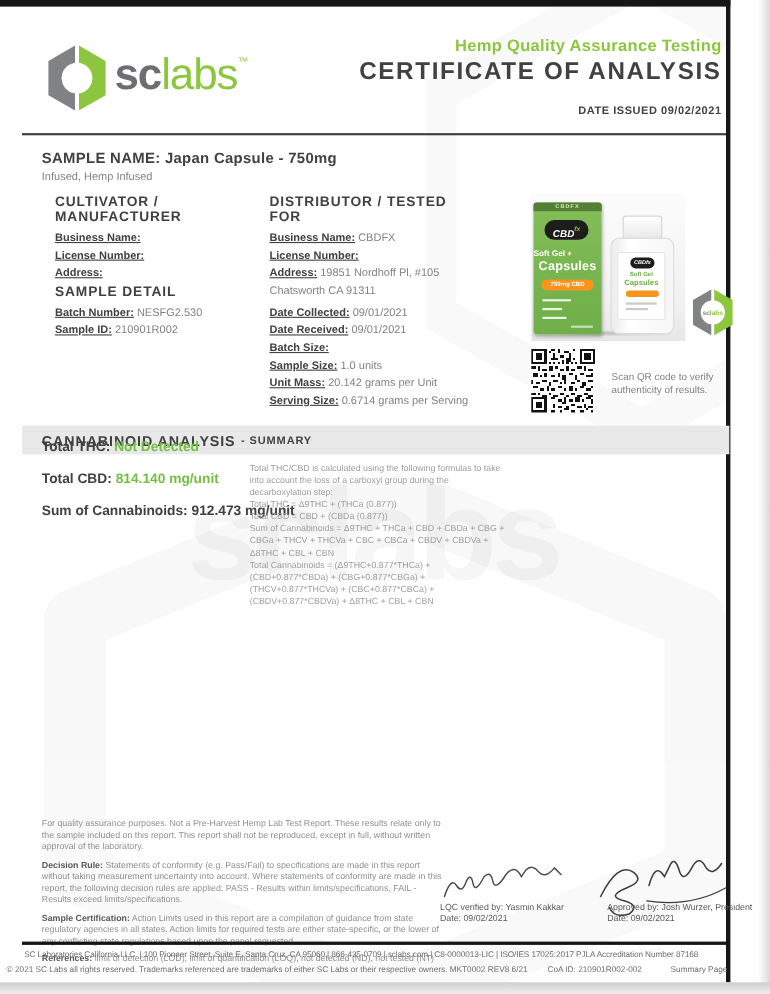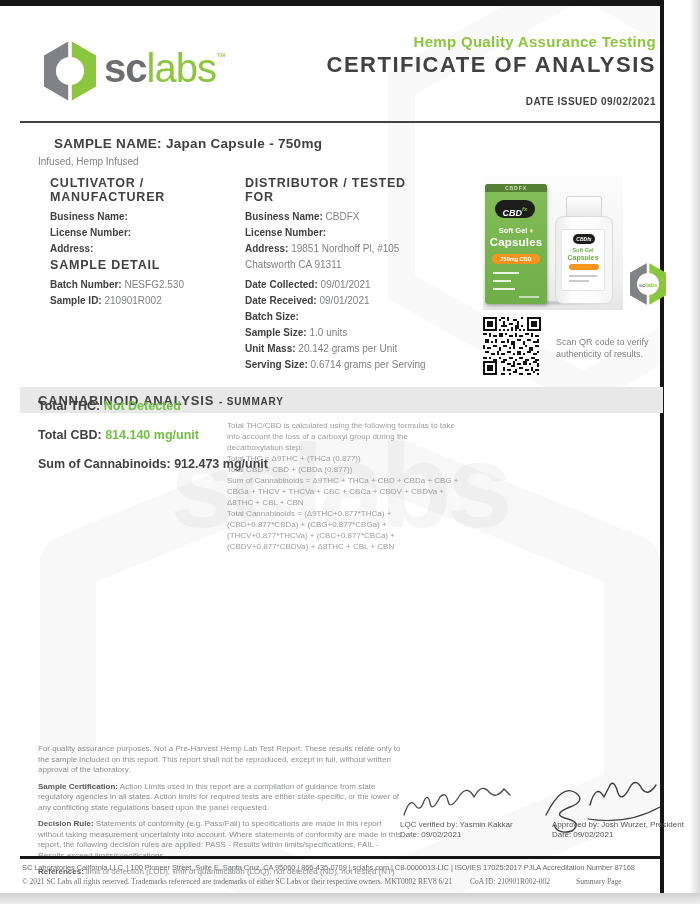--- a/index.html
+++ b/index.html
@@ -27,36 +27,36 @@
   .logo-sc { font-weight:bold; color:#6d6e71; }
   .logo-labs { color:#8cc63e; }
   .logo-tm { font-size:10px; color:#8cc63e; vertical-align:22px; }
   .hdr-right { right:44px; top:33px; text-align:right; }
   .hdr-sub { font-size:15px; font-weight:bold; color:#8cc63e; letter-spacing:0.3px; }
   .hdr-title { font-size:22px; font-weight:bold; color:#414042; letter-spacing:1.5px; margin-top:2px; }
   .hdr-date { font-size:10px; font-weight:bold; color:#414042; letter-spacing:0.5px; margin-top:18px; }
   .hdr-rule { left:20px; top:121px; width:640px; height:2px; background:#414042; }
 
   
-  .sample-name { left:38px; top:136px; font-size:13.5px; font-weight:bold; color:#414042; letter-spacing:0.3px;margin-left:16px; }
+  .sample-name { left:38px; top:136px; font-size:13.5px; font-weight:bold; color:#414042; letter-spacing:0.3px; }
   .sample-type { left:38px; top:156px; font-size:10px; color:#808285; }
   .sec-head { font-size:12.5px; font-weight:bold; color:#414042; letter-spacing:0.8px; }
   .fields { font-size:10px; line-height:16px; }
-  .f-label { font-weight:bold; color:#414042; }
+  .f-label { font-weight:bold; color:#414042;text-decoration:underline; }
   .f-value { color:#808285; }
   .col-1 { left:38px; width:200px;margin-left:12px; }
   .col-2 { left:245px; width:185px; }
 
   
   .photo { left:483px; top:176px; width:140px; height:134px; background:linear-gradient(180deg,#fcfcfc 0%,#f1f1f1 75%,#e6e6e6 100%); }
   .pbox { position:absolute; left:2px; top:8px; width:62px; height:120px; background:linear-gradient(180deg,#83bd58 0%,#6fae48 100%); border-radius:3px; box-shadow:1px 2px 3px rgba(0,0,0,0.25); }
   .pbox-top { position:absolute; left:0; top:0; width:100%; height:8px; background:#557f34; border-radius:3px 3px 0 0; color:#cfe3b8; font-size:5px; font-weight:bold; text-align:center; line-height:8px; letter-spacing:1px; }
   .pbox-logo { position:absolute; left:10px; top:16px; width:40px; height:18px; background:#1d1d1b; border-radius:9px; color:#fff; font-size:9px; font-weight:bold; text-align:center; line-height:18px; font-style:italic; }
   .pbox-logo i { color:#8cc63e; font-size:6px; vertical-align:5px; }
-  .pbox-l1 { position:absolute; left:0; top:42px; width:100%; text-align:center; color:#ffffff; font-size:7.5px; font-weight:bold; }
+  .pbox-l1 { position:absolute; left:0; top:42px; width:100%; text-align:left; color:#ffffff; font-size:7.5px; font-weight:bold; }
   .pbox-l1 b { color:#fddd9a; }
   .pbox-l2 { position:absolute; left:0; top:52px; width:100%; text-align:center; color:#ffffff; font-size:11.5px; font-weight:bold; letter-spacing:0.2px; }
   .pbox-badge { position:absolute; left:7px; top:70px; width:48px; height:10px; background:#f7941e; border-radius:5px; color:#fff; font-size:5.5px; font-weight:bold; text-align:center; line-height:10px; }
   .pbox-bullet { position:absolute; left:8px; height:2px; background:rgba(255,255,255,0.85); }
   .pbottle { position:absolute; left:70px; top:20px; width:62px; height:108px; }
   .pcap { position:absolute; left:13px; top:0; width:36px; height:22px; background:linear-gradient(180deg,#ffffff,#e8e8e8); border:1px solid #d5d5d5; border-radius:3px; }
   .pbody { position:absolute; left:2px; top:20px; width:58px; height:88px; background:linear-gradient(90deg,#ececec,#ffffff 30%,#f6f6f6); border:1px solid #dcdcdc; border-radius:8px; }
   .plabel { position:absolute; left:5px; top:12px; width:44px; height:62px; background:#ffffff; border:1px solid #e4e4e4; border-radius:2px; }
   .plabel-logo { position:absolute; left:11px; top:4px; width:22px; height:10px; background:#1d1d1b; border-radius:5px; color:#fff; font-size:5px; font-weight:bold; font-style:italic; text-align:center; line-height:10px; }
   .plabel-t1 { position:absolute; left:0; top:17px; width:100%; text-align:center; color:#6fae48; font-size:5.5px; font-weight:bold; }
@@ -80,21 +80,21 @@
   .formula { left:227px; top:420px; width:234px; font-size:8px; line-height:11px; color:#9b9ea0; white-space:pre-line; }
 
   
   .foot-col { left:38px; top:744px; width:368px; font-size:8px; line-height:10.5px; color:#8d9093; }
   .foot-col p { margin-bottom:6px; }
   .fp-label { font-weight:bold; color:#58595b; }
   .sig { position:absolute; }
   .sig-lines { position:absolute; font-size:8px; line-height:10px; color:#58595b; }
   .thick-rule { left:20px; top:856px; width:643px; height:3px; background:#161616; }
   .legal1 { left:22px; top:863px; width:640px; font-size:7.5px; color:#6d6e71; white-space:nowrap; letter-spacing:-0.1px; }
-  .legal2 { left:22px; top:877px; width:640px; font-size:7.5px; color:#6d6e71; white-space:nowrap; display:flex;font-family:Liberation Serif, serif; }
+  .legal2 { left:6px; top:877px; width:640px; font-size:7.5px; color:#6d6e71; white-space:nowrap; display:flex; }
   .legal2 .gap1 { margin-left:18px; }
   .legal2 .gap2 { margin-left:10px;padding-left:16px; }
 
   svg { display:block; }
 </style>
 </head>
 <body>
 
 <div id="page">
 
@@ -324,22 +324,22 @@
     <div class="sum-row"><span class="sum-label">Sum of Cannabinoids:</span> <span class="sum-val">912.473 mg/unit</span></div>
   </div>
   <div class="abs formula">Total THC/CBD is calculated using the following formulas to take into account the loss of a carboxyl group during the decarboxylation step:
 Total THC = Δ9THC + (THCa (0.877))
 Total CBD = CBD + (CBDa (0.877))
 Sum of Cannabinoids = Δ9THC + THCa + CBD + CBDa + CBG + CBGa + THCV + THCVa + CBC + CBCa + CBDV + CBDVa + Δ8THC + CBL + CBN
 Total Cannabinoids = (Δ9THC+0.877*THCa) + (CBD+0.877*CBDa) + (CBG+0.877*CBGa) + (THCV+0.877*THCVa) + (CBC+0.877*CBCa) + (CBDV+0.877*CBDVa) + Δ8THC + CBL + CBN</div>
 
   <div class="abs foot-col">
     <p><span>For quality assurance purposes. Not a Pre-Harvest Hemp Lab Test Report. These results relate only to the sample included on this report. This report shall not be reproduced, except in full, without written approval of the laboratory.</span></p>
+    <p><span class="fp-label">Decision Rule:</span><span> Statements of conformity (e.g. Pass/Fail) to specifications are made in this report without taking measurement uncertainty into account. Where statements of conformity are made in this report, the following decision rules are applied: PASS - Results within limits/specifications, FAIL - Results exceed limits/specifications.</span></p>
     <p><span class="fp-label">Sample Certification:</span><span> Action Limits used in this report are a compilation of guidance from state regulatory agencies in all states. Action limits for required tests are either state-specific, or the lower of any conflicting state regulations based upon the panel requested.</span></p>
-    <p><span class="fp-label">Decision Rule:</span><span> Statements of conformity (e.g. Pass/Fail) to specifications are made in this report without taking measurement uncertainty into account. Where statements of conformity are made in this report, the following decision rules are applied: PASS - Results within limits/specifications, FAIL - Results exceed limits/specifications.</span></p>
     <p><span class="fp-label">References:</span><span> limit of detection (LOD), limit of quantification (LOQ), not detected (ND), not tested (NT)</span></p>
   </div>
 
   <svg class="sig" style="left:400px; top:783px;" width="115" height="38" viewBox="0 0 115 38">
     <path d="M4 32 Q10 14 15 22 T24 18 Q28 10 30 20 T40 14 Q46 8 48 18 T60 12 Q68 2 74 14 L78 8 Q84 2 90 10 Q96 16 104 6 L110 12" fill="none" stroke="#4a4a4a" stroke-width="1.3" stroke-linecap="round"></path>
   </svg>
   <div class="sig-lines" style="left:400px; top:820px;">
     <div>LQC verified by: Yasmin Kakkar</div>
     <div>Date: 09/02/2021</div>
   </div>

